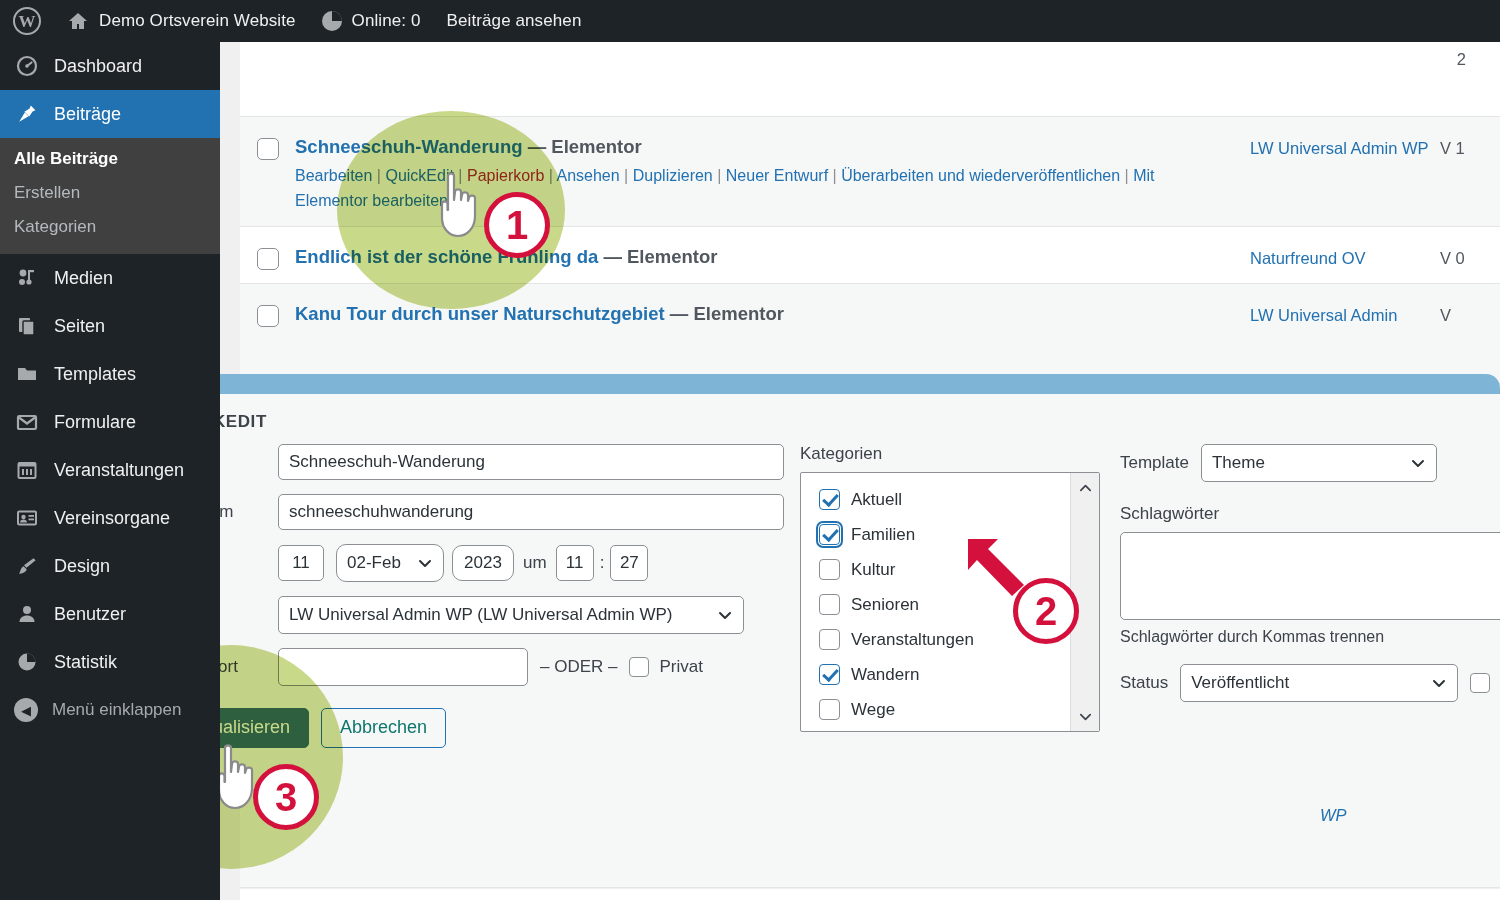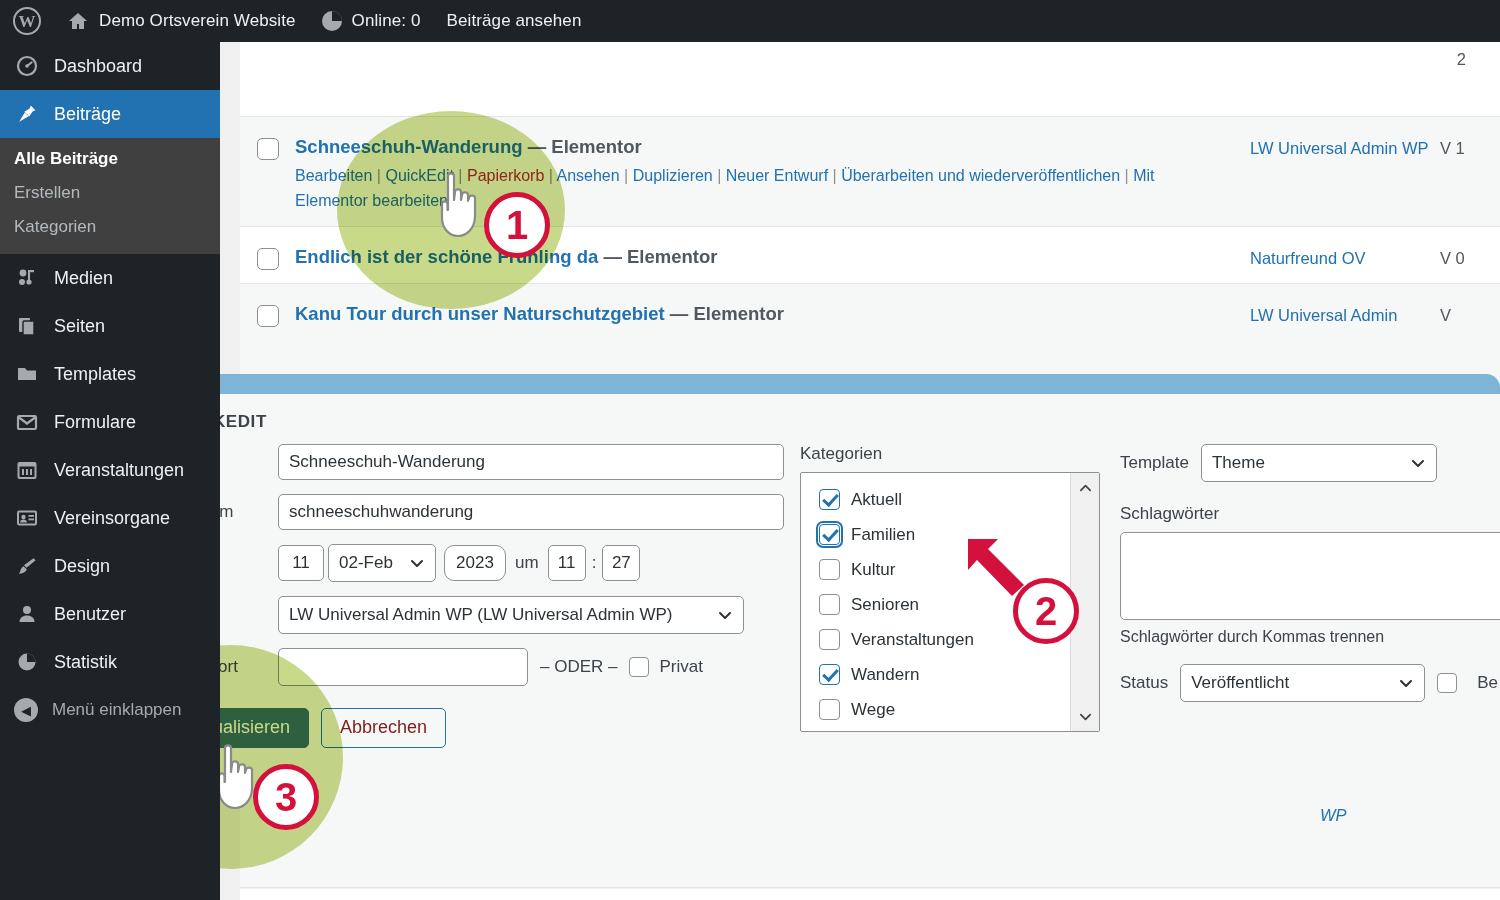--- a/index.html
+++ b/index.html
@@ -105,21 +105,21 @@
   .w-date-month{width:108px;}
   .w-author{width:466px;}
   .w-pw{width:250px;}
   .or-txt{font-size:17px;color:#3c434a;margin:0 12px;}
   .cb-sm{width:20px;height:20px;border:1px solid #8c8f94;border-radius:4px;background:#fff;box-sizing:border-box;flex:0 0 20px;}
   .priv-lbl{font-size:17px;color:#3c434a;margin-left:10px;}
 
   .btnrow{display:flex;align-items:center;gap:12px;margin-top:22px;}
   .btn-primary{background:#3a6f74;color:#fff;border:1px solid #3a6f74;border-radius:5px;
     font-size:18px;padding:8px 18px;line-height:1.2;}
-  .btn-secondary{background:#f6f7f7;color:#7f1d1d;border:1px solid #2271b1;border-radius:5px;
+  .btn-secondary{background:#f6f7f7;color:#0f766e;border:1px solid #2271b1;border-radius:5px;
     font-size:18px;padding:8px 18px;line-height:1.2;}
 
   .grp-label{font-size:17px;color:#3c434a;margin-bottom:8px;}
   .catbox{
     width:300px;height:260px;border:1px solid #8c8f94;background:#fff;border-radius:2px;
     box-sizing:border-box;position:relative;overflow:hidden;
   }
   .catlist{padding:9px 0 0 18px;}
   .catitem{display:flex;align-items:center;height:35px;font-size:17px;color:#2c3338;}
   .catitem .box{width:21px;height:21px;border:1px solid #8c8f94;border-radius:4px;background:#fff;
@@ -134,21 +134,21 @@
   .catscroll .arr{position:absolute;left:0;width:28px;height:24px;display:flex;align-items:center;justify-content:center;color:#3c434a;}
   .catscroll .arr.up{top:3px;}
   .catscroll .arr.dn{bottom:3px;}
 
   .tmpl-row{display:flex;align-items:center;gap:12px;}
   .tmpl-label{font-size:17px;color:#3c434a;}
   .w-template{width:236px;}
   .tagbox{width:520px;height:88px;border:1px solid #8c8f94;border-radius:5px;background:#fff;box-sizing:border-box;}
   .hint{font-size:16px;color:#3c434a;margin-top:8px;}
   .status-row{display:flex;align-items:center;gap:12px;margin-top:18px;}
-  .w-status{width:245px;}
+  .w-status{width:278px;}
 
   
   .hl{position:absolute;border-radius:50%;background:#c9d98a;mix-blend-mode:multiply;z-index:40;pointer-events:none;}
   .badge{
     position:absolute;border-radius:50%;background:#fff;border:5px solid #d4113c;
     color:#d4113c;display:flex;align-items:center;justify-content:center;
     font-size:40px;font-weight:bold;z-index:48;box-sizing:border-box;
     font-family:"Liberation Sans", sans-serif;
   }
   .cursor{position:absolute;z-index:46;pointer-events:none;}
@@ -405,21 +405,21 @@
         </div>
 
         <div class="fld">
           <div class="fld-label">Titelform</div>
           <div class="txtin w-slug">schneeschuhwanderung</div>
         </div>
 
         <div class="fld">
           <div class="fld-label">Datum</div>
           <div class="txtin dt-box">11</div>
-          <div class="sel w-date-month" style="margin-left:4px;">
+          <div class="sel w-date-month" style="margin-left:12px;border-radius:10px;">
             <span>02-Feb</span>
             <span class="chev">
               <svg class="chev-svg" width="16" height="16" viewBox="0 0 16 16">
                   <path d="M3 6 L8 11 L13 6" fill="none" stroke="#2c3338" stroke-width="2" stroke-linecap="round" stroke-linejoin="round"></path>
                 </svg>
             </span>
           </div>
           <div class="txtin dt-year" style="margin-left:8px;">2023</div>
           <span class="um">um</span>
           <div class="txtin dt-time">11</div>

